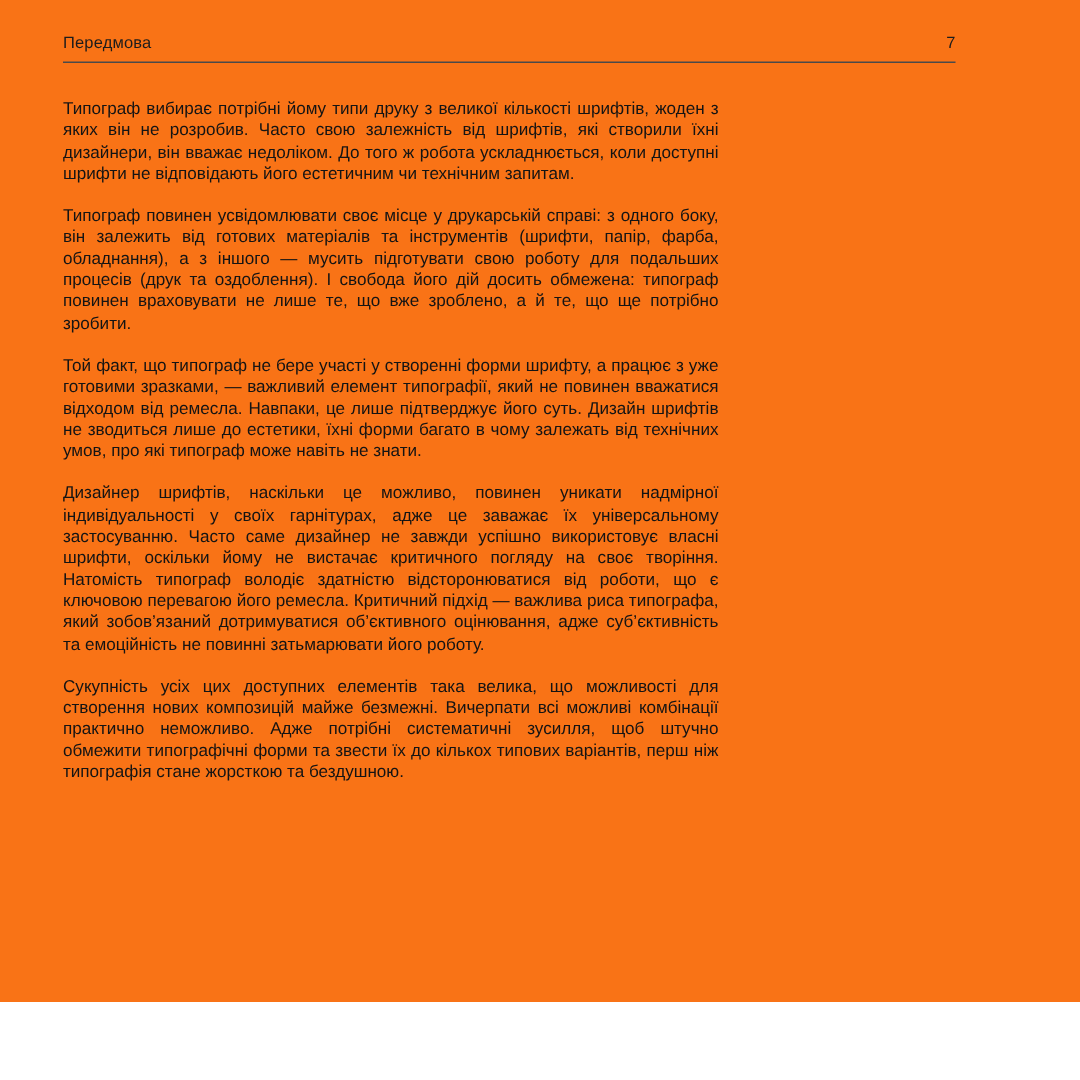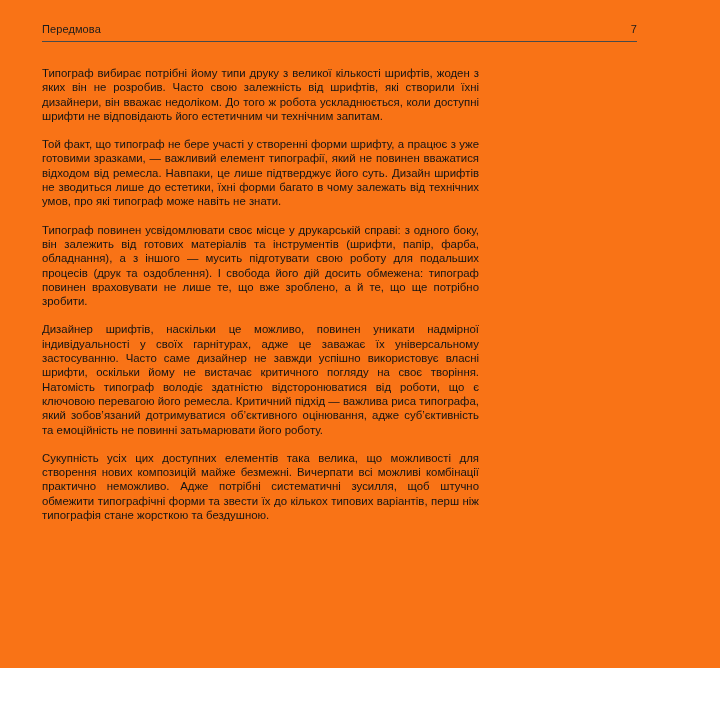--- a/index.html
+++ b/index.html
@@ -65,19 +65,19 @@
 
   <div class="page-header">
     <span>Передмова</span>
     <span>7</span>
   </div>
 
   <hr class="header-rule">
 
   <div class="body-text">
     <p>Типограф вибирає потрібні йому типи друку з великої кількості шрифтів, жоден з яких він не розробив. Часто свою залежність від шрифтів, які створили їхні дизайнери, він вважає недоліком. До того ж робота ускладнюється, коли доступні шрифти не відповідають його естетичним чи технічним запитам.</p>
+    <p>Типограф повинен усвідомлювати своє місце у друкарській справі: з одного боку, він залежить від готових матеріалів та інструментів (шрифти, папір, фарба, обладнання), а з іншого — мусить підготувати свою роботу для подальших процесів (друк та оздоблення). І свобода його дій досить обмежена: типограф повинен враховувати не лише те, що вже зроблено, а й те, що ще потрібно зробити.</p>
     <p>Той факт, що типограф не бере участі у створенні форми шрифту, а працює з уже готовими зразками, — важливий елемент типографії, який не повинен вважатися відходом від ремесла. Навпаки, це лише підтверджує його суть. Дизайн шрифтів не зводиться лише до естетики, їхні форми багато в чому залежать від технічних умов, про які типограф може навіть не знати.</p>
-    <p>Типограф повинен усвідомлювати своє місце у друкарській справі: з одного боку, він залежить від готових матеріалів та інструментів (шрифти, папір, фарба, обладнання), а з іншого — мусить підготувати свою роботу для подальших процесів (друк та оздоблення). І свобода його дій досить обмежена: типограф повинен враховувати не лише те, що вже зроблено, а й те, що ще потрібно зробити.</p>
     <p>Дизайнер шрифтів, наскільки це можливо, повинен уникати надмірної індивідуальності у своїх гарнітурах, адже це заважає їх універсальному застосуванню. Часто саме дизайнер не завжди успішно використовує власні шрифти, оскільки йому не вистачає критичного погляду на своє творіння. Натомість типограф володіє здатністю відсторонюватися від роботи, що є ключовою перевагою його ремесла. Критичний підхід — важлива риса типографа, який зобов’язаний дотримуватися об’єктивного оцінювання, адже суб’єктивність та емоційність не повинні затьмарювати його роботу.</p>
     <p>Сукупність усіх цих доступних елементів така велика, що можливості для створення нових композицій майже безмежні. Вичерпати всі можливі комбінації практично неможливо. Адже потрібні систематичні зусилля, щоб штучно обмежити типографічні форми та звести їх до кількох типових варіантів, перш ніж типографія стане жорсткою та бездушною.</p>
   </div>
 
 </div>
 
 </body></html>

